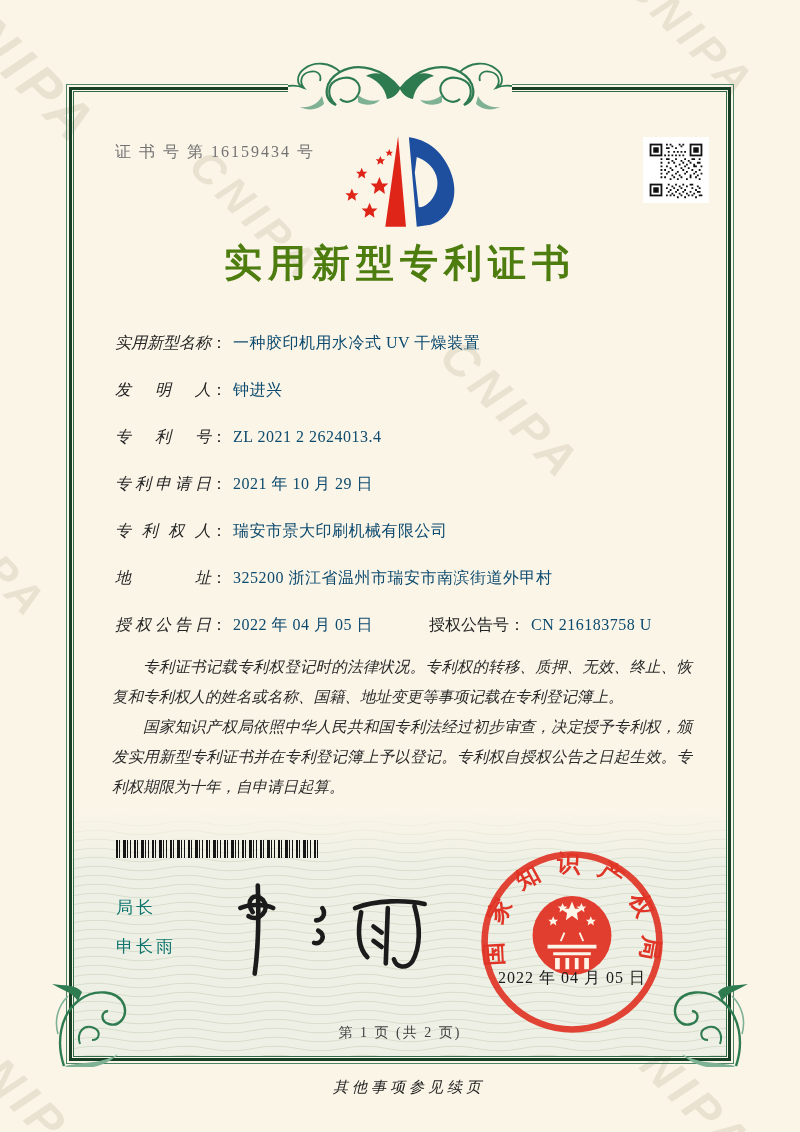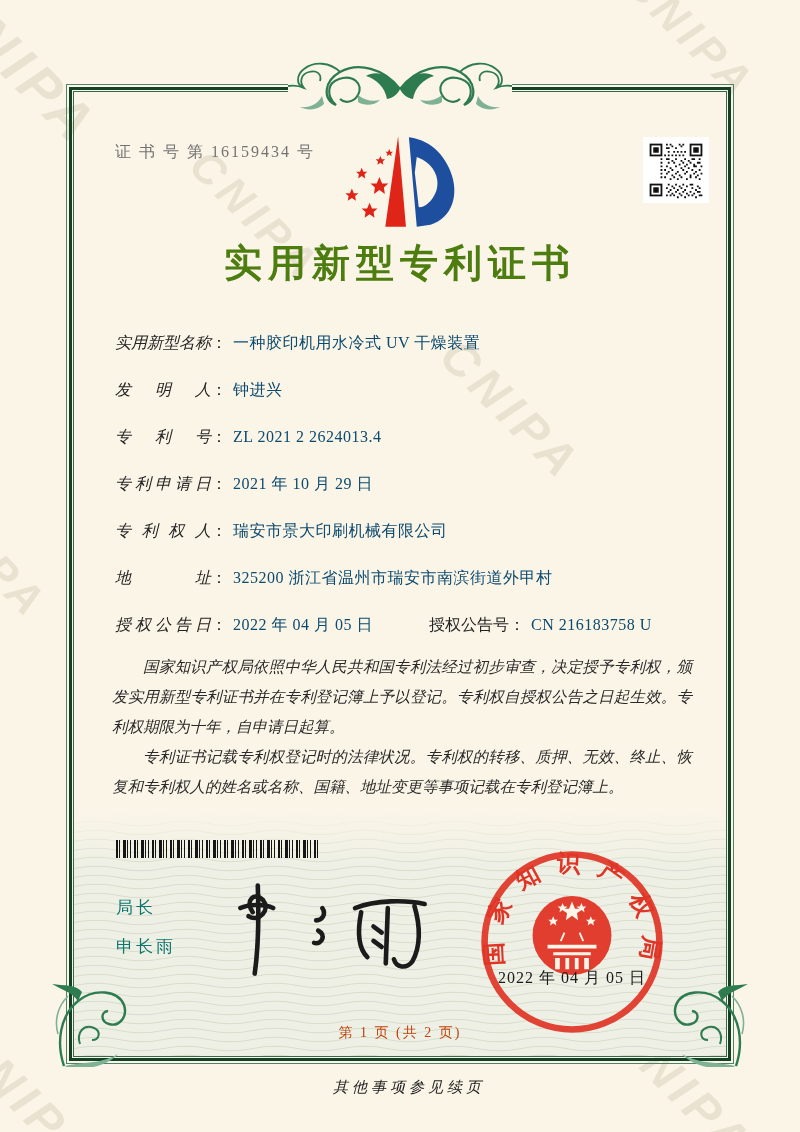--- a/index.html
+++ b/index.html
@@ -41,21 +41,21 @@
        #151515 11px 12px,transparent 12px 14px,#151515 14px 15px,transparent 15px 18px);}
   .officer{position:absolute;left:42px;top:86px;z-index:2;
            font-family:"Liberation Sans","DejaVu Sans",sans-serif;font-weight:500;
            font-size:17px;color:#0f766e;letter-spacing:3px;}
   .officer div{margin-bottom:16px;}
   .signature{position:absolute;left:150px;top:62px;z-index:2;}
   .seal{position:absolute;left:404px;top:38px;width:188px;height:188px;z-index:2;}
   .seal-date{position:absolute;left:-14px;top:120px;width:216px;text-align:center;z-index:3;
              font-size:16px;letter-spacing:1px;color:#1a1a1a;}
   .page-info{position:absolute;left:0;width:100%;top:214px;text-align:center;z-index:2;
-             font-size:14px;letter-spacing:2px;color:#c2410c;}
+             font-size:14px;letter-spacing:2px;color:#404040;}
   .ornament{position:absolute;z-index:3;}
   .orn-top{left:288px;top:56px;}
   .orn-bl{left:50px;top:982px;}
   .orn-br{left:650px;top:982px;transform:scaleX(-1);}
   .footer-note{position:absolute;left:0;width:100%;top:1078px;text-align:center;z-index:1;
                font-size:15px;letter-spacing:4px;color:#222;font-style:italic;padding-left:9px;}
 </style>
 </head>
 <body>
 
@@ -162,22 +162,22 @@
               <span class="fvalue">2022 年 04 月 05 日</span>
             <span class="fgroup2">
                 <span class="flabel2">授权公告号</span>
                 <span class="fcolon">：</span>
                 <span class="fvalue">CN 216183758 U</span>
               </span>
           </div>
         </div>
 
         <div class="paras">
+          <p>专利证书记载专利权登记时的法律状况。专利权的转移、质押、无效、终止、恢复和专利权人的姓名或名称、国籍、地址变更等事项记载在专利登记簿上。</p>
           <p>国家知识产权局依照中华人民共和国专利法经过初步审查，决定授予专利权，颁发实用新型专利证书并在专利登记簿上予以登记。专利权自授权公告之日起生效。专利权期限为十年，自申请日起算。</p>
-          <p>专利证书记载专利权登记时的法律状况。专利权的转移、质押、无效、终止、恢复和专利权人的姓名或名称、国籍、地址变更等事项记载在专利登记簿上。</p>
         </div>
 
         <div class="bsec">
           <svg class="waves" width="100%" height="100%" viewBox="0 0 656 246" preserveAspectRatio="none">
             <defs>
               <pattern id="wv" width="90" height="9" patternUnits="userSpaceOnUse">
                 <path d="M0,4.5 Q22.5,0 45,4.5 T90,4.5" fill="none" stroke="#d7decb" stroke-width="1.2"></path>
               </pattern>
             </defs>
             <rect width="656" height="246" fill="#eef0e5"></rect>

